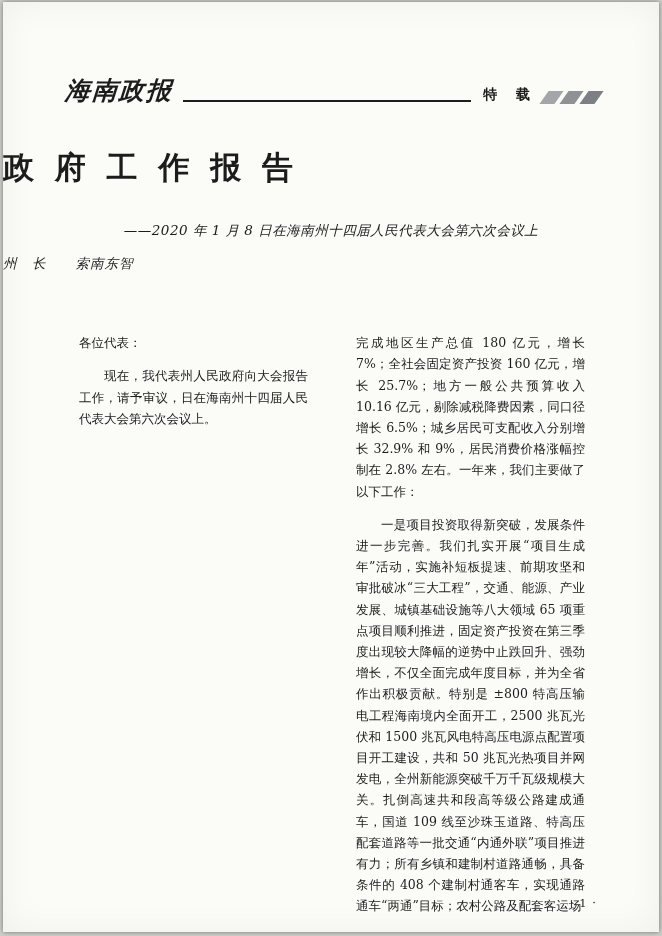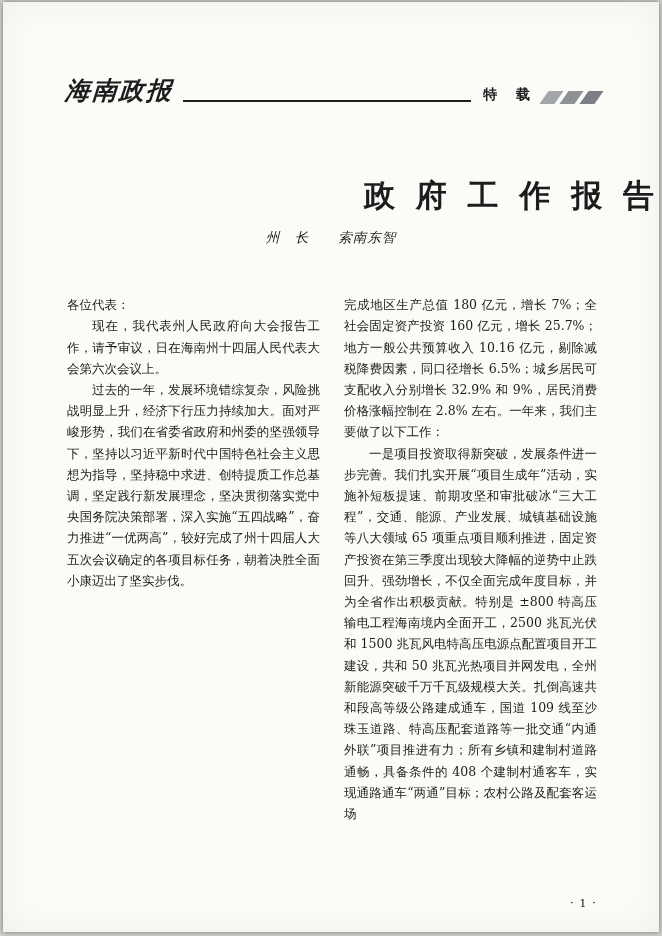--- a/index.html
+++ b/index.html
@@ -53,56 +53,55 @@
     display: inline-block;
     width: 15px; height: 13px;
     margin-left: 5px;
     transform: skewX(-35deg);
   }
   .stripe:nth-child(1) { background: #a2a6a9; }
   .stripe:nth-child(2) { background: #8e9295; }
   .stripe:nth-child(3) { background: #7c8084; }
   
   .doc-title {
-    margin-top: 72px;
-    text-align: right;
+    margin-top: 44px;
+    text-align: left;
     font-size: 31px;
     font-weight: bold;
     letter-spacing: 5px;
     line-height: 1.2;
   }
   .doc-subtitle {
     margin-top: 36px;
     text-align: center;
     font-size: 13.5px;
     font-style: italic;
     letter-spacing: 0.5px;
   }
   .doc-byline {
     margin-top: 15px;
-    text-align: center;
     font-size: 13.5px;
     font-style: italic;
     letter-spacing: 1px;
   }
   
   .columns {
     display: flex;
     gap: 24px;
     margin: 47px 62px 0 64px;
   }
   .col {
     flex: 1;
     min-width: 0;
     font-size: 12.5px;
     line-height: 21.2px;
     text-align: justify;
     text-justify: inter-ideograph;
   }
-  .para { margin: 0; text-indent: 2em; }
+  .para { margin: 12px; text-indent: 2em; }
   .para.no-indent { text-indent: 0; }
   .para.heading { font-weight: bold; }
   
   .page-number {
     position: absolute;
     right: 62px;
     bottom: 22px;
     font-size: 11.5px;
     letter-spacing: 1px;
   }
@@ -117,27 +116,27 @@
     <div class="header-rule"></div>
     <div class="section-label">特 载</div>
     <div class="stripes">
       <span class="stripe"></span>
       <span class="stripe"></span>
       <span class="stripe"></span>
     </div>
   </div>
 
   <h1 class="doc-title" style="margin-bottom:0;">政 府 工 作 报 告</h1>
+  <div class="doc-subtitle">——2020 年 1 月 8 日在海南州十四届人民代表大会第六次会议上</div>
   <div class="doc-byline">州　长　　索南东智</div>
 
   <div class="columns">
     <div class="col">
       <p class="para no-indent">各位代表：</p>
       <p class="para">现在，我代表州人民政府向大会报告工作，请予审议，日在海南州十四届人民代表大会第六次会议上。</p>
-      <p class="para">过去的一年，发展环境错综复杂，风险挑战明显上升，经济下行压力持续加大。面对严峻形势，我们在省委省政府和州委的坚强领导下，坚持以习近平新时代中国特色社会主义思想为指导，坚持稳中求进、创特提质工作总基调，坚定践行新发展理念，坚决贯彻落实党中央国务院决策部署，深入实施“五四战略”，奋力推进“一优两高”，较好完成了州十四届人大五次会议确定的各项目标任务，朝着决胜全面小康迈出了坚实步伐。</p>
     </div>
     <div class="col">
       <p class="para no-indent">完成地区生产总值 180 亿元，增长 7%；全社会固定资产投资 160 亿元，增长 25.7%；地方一般公共预算收入 10.16 亿元，剔除减税降费因素，同口径增长 6.5%；城乡居民可支配收入分别增长 32.9% 和 9%，居民消费价格涨幅控制在 2.8% 左右。一年来，我们主要做了以下工作：</p>
       <p class="para">一是项目投资取得新突破，发展条件进一步完善。我们扎实开展“项目生成年”活动，实施补短板提速、前期攻坚和审批破冰“三大工程”，交通、能源、产业发展、城镇基础设施等八大领域 65 项重点项目顺利推进，固定资产投资在第三季度出现较大降幅的逆势中止跌回升、强劲增长，不仅全面完成年度目标，并为全省作出积极贡献。特别是 ±800 特高压输电工程海南境内全面开工，2500 兆瓦光伏和 1500 兆瓦风电特高压电源点配置项目开工建设，共和 50 兆瓦光热项目并网发电，全州新能源突破千万千瓦级规模大关。扎倒高速共和段高等级公路建成通车，国道 109 线至沙珠玉道路、特高压配套道路等一批交通“内通外联”项目推进有力；所有乡镇和建制村道路通畅，具备条件的 408 个建制村通客车，实现通路通车“两通”目标；农村公路及配套客运场</p>
     </div>
   </div>
 
   <div class="page-number">· 1 ·</div>
 
 </div>

